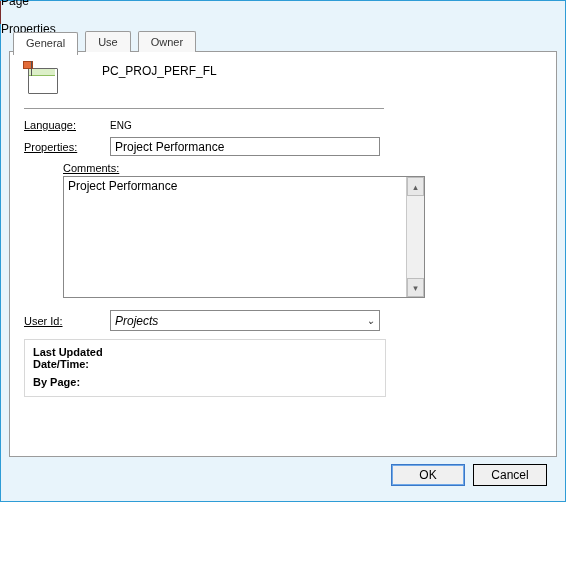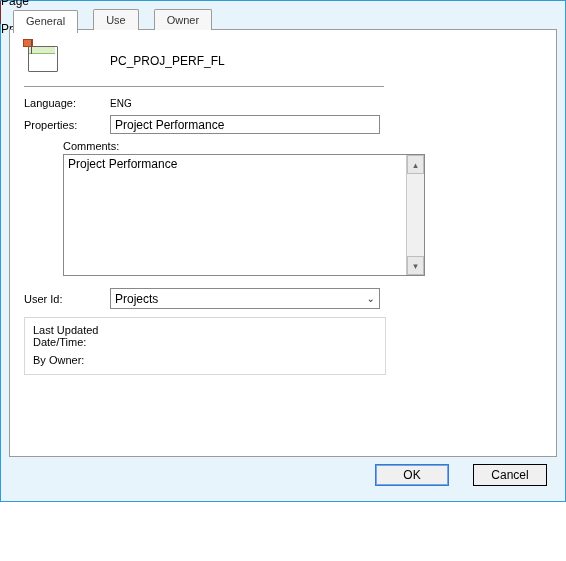--- a/index.html
+++ b/index.html
@@ -64,23 +64,24 @@
   .tab-container {
     flex: 1;
     display: flex;
     flex-direction: column;
     position: relative;
   }
   .tab-strip {
     display: flex;
     height: 20px;
     padding-left: 4px;
-    gap: 16px;
+    gap: 8px;
     position: relative;
     z-index: 2;
+    margin-top: 22px;
   }
   .tab {
     padding: 2px 12px 0 12px;
     border: 1px solid #9b9b9b;
     border-bottom: none;
     border-top-left-radius: 2px;
     border-top-right-radius: 2px;
     background: #f7f7f7;
     font-size: 11px;
     height: 18px;
@@ -137,35 +138,35 @@
     width: 10px; height: 14px;
   }
   .pi-pole {
     position:absolute; left:8px; top:-1px; width:1px; height:15px; background:#555;
   }
   .pi-flagcloth {
     position:absolute; left:0; top:-1px; width:8px; height:6px; background:#e36c3a; border:1px solid #a6451c;
   }
   .header-row {
     display: flex;
-    align-items: center;
+    align-items: flex-start;
     border-bottom: 1px solid #999;
     padding-bottom: 6px;
     margin-bottom: 10px;
     width: 360px;
-    gap: 8px;
   }
   .page-name {
     font-size: 12px;
     margin-left: 18px;
   }
   .label-col {
     width: 86px;
     font-size: 11px;
     color: #000;
+    text-decoration: underline;
   }
   .value-text {
     font-size: 10px;
   }
   .text-input {
     border: 1px solid #888;
     height: 19px;
     font-family: inherit;
     font-size: 12px;
     padding: 0 4px;
@@ -212,41 +213,43 @@
     border: 1px solid #888;
     background: #fff;
     padding: 0 4px;
     font-family: inherit;
     font-size: 12px;
     box-sizing: border-box;
     display: flex;
     align-items: center;
     justify-content: space-between;
     cursor: pointer;
+    font-style: italic;
   }
   .chev { font-size: 10px; color: #333; }
   .meta-group {
     margin-top: 8px;
     border: 1px solid #d8d8d8;
     width: 362px;
     padding: 6px 8px 8px 8px;
     box-sizing: border-box;
+    font-weight: bold;
   }
   .meta-row {
     display: flex;
     margin-bottom: 6px;
     font-size: 11px;
   }
   .meta-label { width: 82px; }
   .button-row {
     height: 36px;
     display: flex;
     align-items: center;
     justify-content: flex-end;
-    gap: 24px;
+    gap: 8px;
     padding-right: 10px;
     background: #e8f4fb;
   }
   .btn {
     min-width: 74px;
     height: 22px;
     border: 1px solid #000000;
     background: #f0f0f0;
     font-family: inherit;
     font-size: 12px;
@@ -329,21 +332,21 @@
           </div>
         </div>
 
         <div class="meta-group">
           <div class="meta-row">
             <div class="meta-label" style="white-space:pre-line;">Last Updated
 Date/Time:</div>
             <div></div>
           </div>
           <div class="meta-row" style="margin-top:6px;margin-bottom:0;">
-            <div class="meta-label">By Owner:</div>
+            <div class="meta-label">By Page:</div>
             <div></div>
           </div>
         </div>
 
       </div>
     </div>
 
     <div class="button-row">
       <button class="btn default"><span>OK</span></button>
       <button class="btn"><span>Cancel</span></button>

